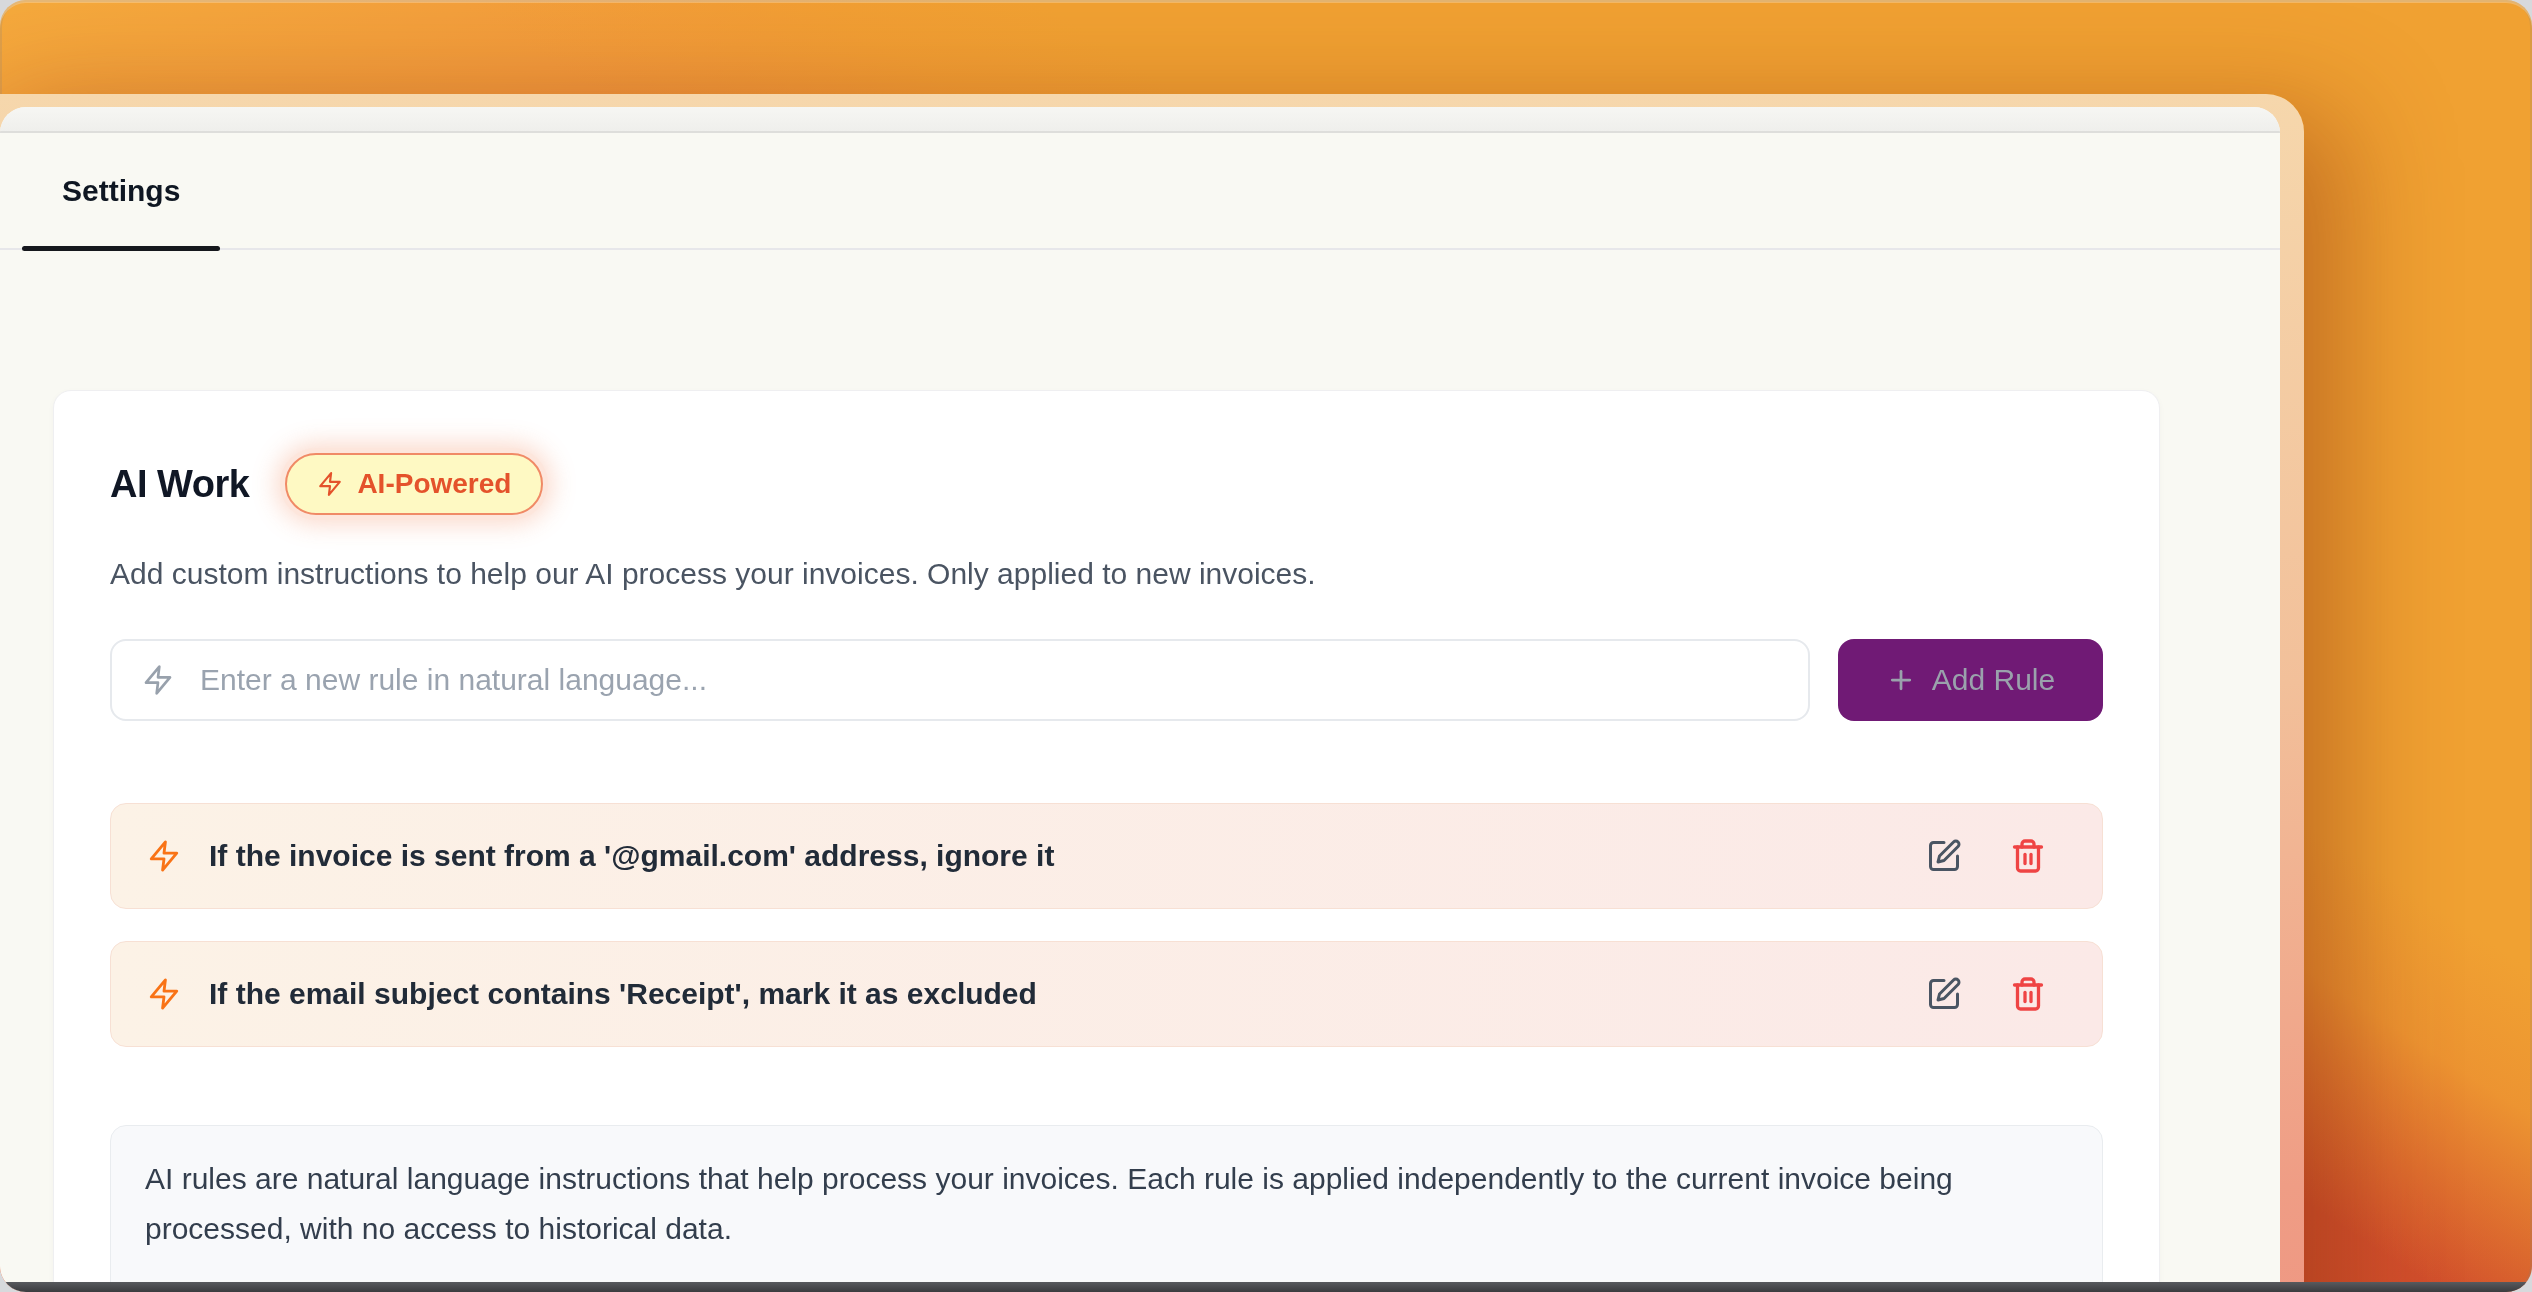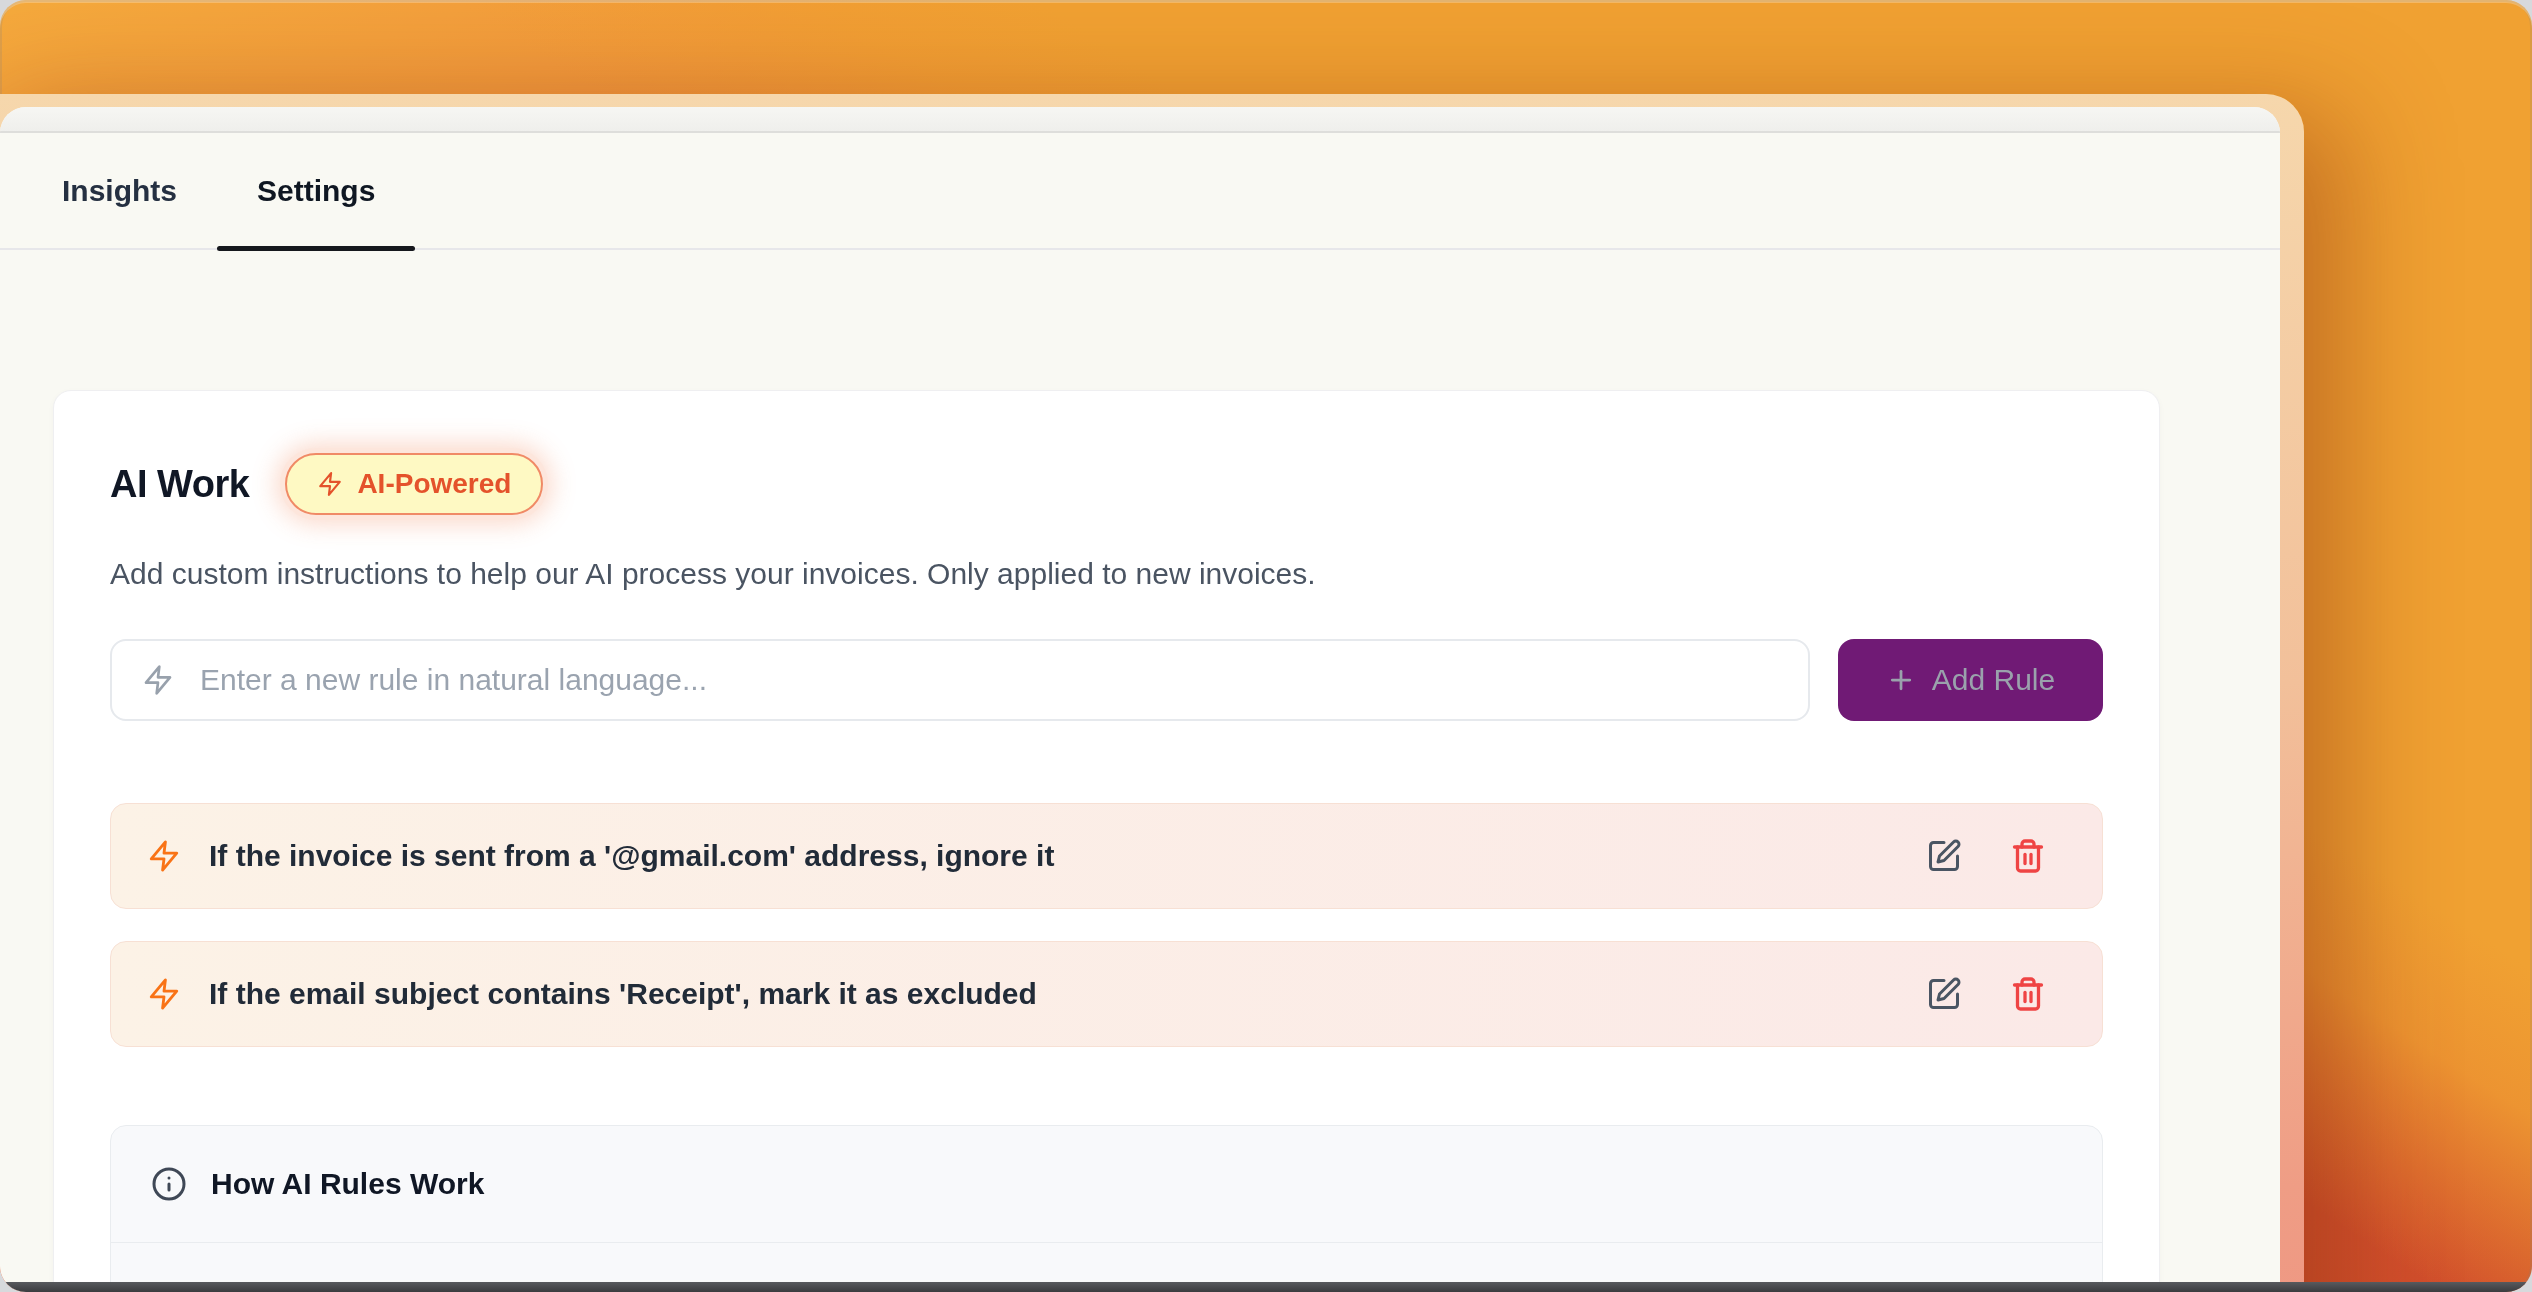--- a/index.html
+++ b/index.html
@@ -115,23 +115,20 @@
 <body>
 
 <div class="screen">
 
   <div class="window-outer">
     <div class="window-inner">
 
       <div class="titlebar"></div>
 
       <div class="tabs-bar">
-        <div class="tab">
-          <span>Insights</span>
-        </div>
         <div class="tab active">
           <span>Settings</span>
         </div>
       </div>
 
       <div class="card">
 
         <div class="card-header">
           <span class="h1">AI Work</span>
           <span class="badge">
@@ -221,29 +218,19 @@
                       <line x1="10" y1="11" x2="10" y2="17"></line>
                       <line x1="14" y1="11" x2="14" y2="17"></line>
                     </svg>
                 </span>
               </button>
             </span>
           </div>
           </div>
 
         <div class="info-box">
-          <div class="info-header">
-            <span class="info-icon">
-              <svg width="36" height="36" viewBox="0 0 24 24" fill="none" stroke="currentColor" stroke-width="2" stroke-linecap="round" stroke-linejoin="round">
-                  <circle cx="12" cy="12" r="10"></circle>
-                  <path d="M12 16v-4"></path>
-                  <path d="M12 8h.01"></path>
-                </svg>
-            </span>
-            <span class="info-title">How AI Rules Work</span>
-          </div>
           <div class="info-body">AI rules are natural language instructions that help process your invoices. Each rule is applied independently to the current invoice being processed, with no access to historical data.</div>
         </div>
 
       </div>
     </div>
   </div>
 </div>
 
 </body></html>

